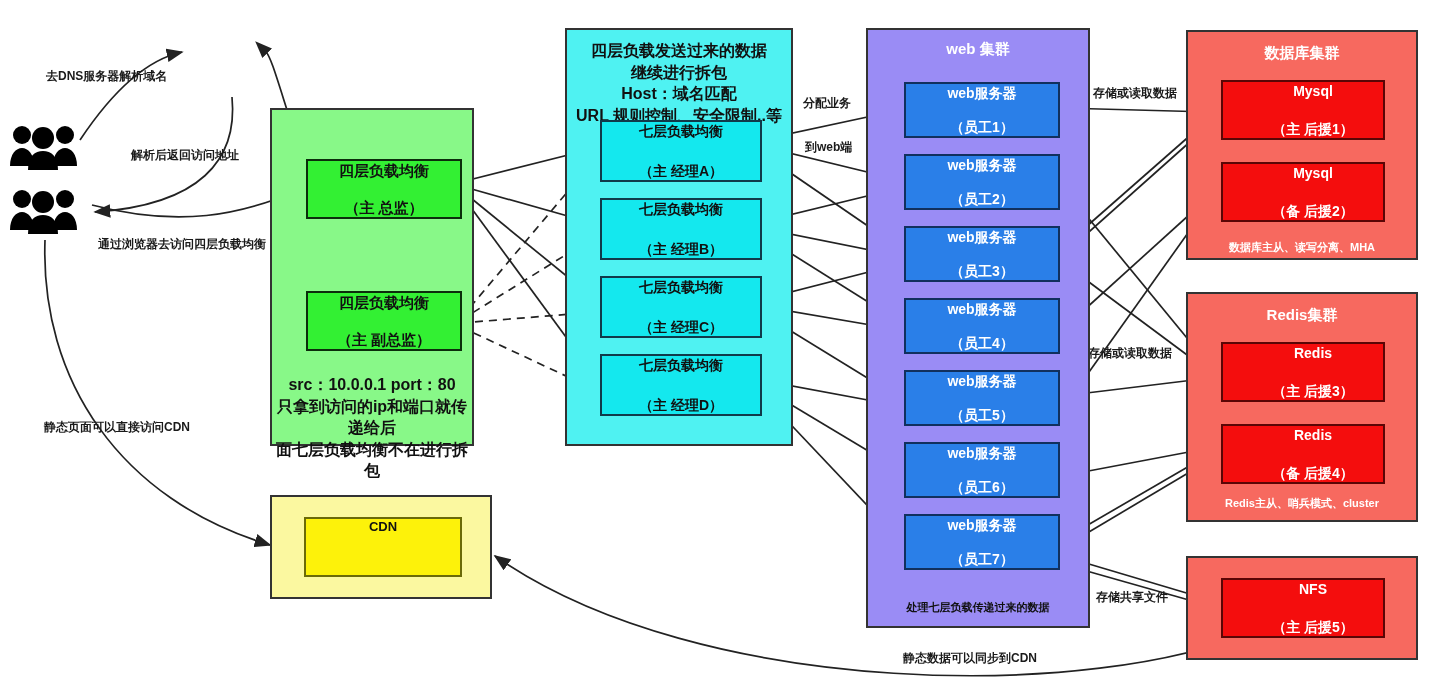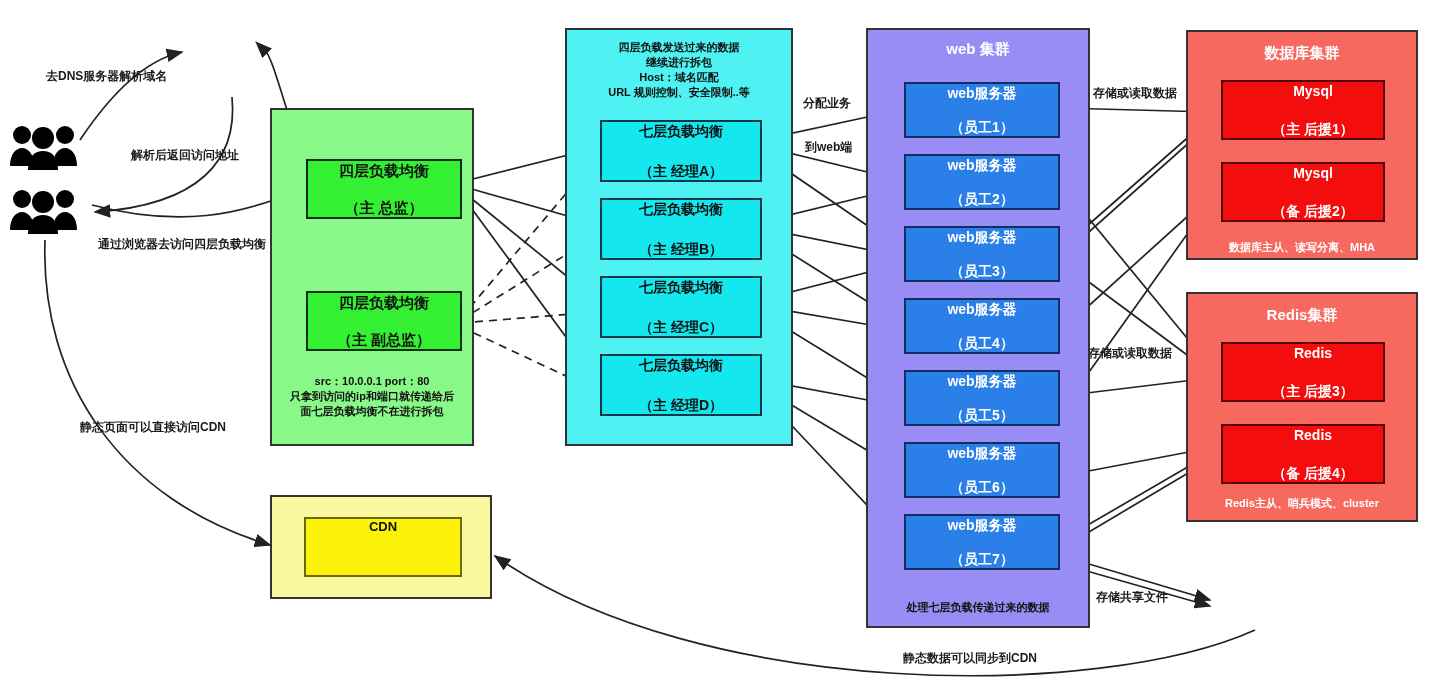--- a/index.html
+++ b/index.html
@@ -51,21 +51,21 @@
   }
   .group-caption.dark {
     color: #111111;
   }
   .group-note {
     position: absolute;
     left: 0;
     right: 0;
     text-align: center;
     font-weight: bold;
-    font-size: 11px;
+    font-size: 16px;
     color: #111111;
     line-height: 1.35;
   }
 
   
   .g-green   { background: #88f888; }
   .g-cyan    { background: #4ff2f2; }
   .g-purple  { background: #9a8cf5; }
   .g-red     { background: #f7695f; }
   .g-yellow  { background: #fbf8a0; }
@@ -244,21 +244,21 @@
         <circle cx="35" cy="16" r="11"></circle>
         <path d="M20 48 C20 34 27 29 35 29 C43 29 50 34 50 48 Z"></path>
       </g>
     </svg>
   </div>
 
 
   <div class="edge-label" style="left:46px; top:68px;">去DNS服务器解析域名</div>
   <div class="edge-label" style="left:131px; top:147px;">解析后返回访问地址</div>
   <div class="edge-label" style="left:98px; top:236px;">通过浏览器去访问四层负载均衡</div>
-  <div class="edge-label" style="left:44px; top:419px;margin-left:36px;">静态页面可以直接访问CDN</div>
+  <div class="edge-label" style="left:44px; top:419px;">静态页面可以直接访问CDN</div>
   <div class="edge-label" style="left:803px; top:95px;">分配业务</div>
   <div class="edge-label" style="left:805px; top:139px;">到web端</div>
   <div class="edge-label" style="left:1093px; top:85px;">存储或读取数据</div>
   <div class="edge-label" style="left:1088px; top:345px;">存储或读取数据</div>
   <div class="edge-label" style="left:1096px; top:589px;">存储共享文件</div>
   <div class="edge-label" style="left:903px; top:650px;">静态数据可以同步到CDN</div>
   <div class="edge-label" style="left:311px; top:253px;">主从</div>
   <div class="edge-label" style="left:360px; top:253px;">keepalive</div>
 
   <div class="group g-green" style="left:270px; top:108px; width:204px; height:338px;">
@@ -354,20 +354,26 @@
       <span>Redis</span>
       <span>（主 后援3）</span>
     </div>
     <div class="box b-red" style="left:33px; top:130px; width:164px; height:60px;">
       <span>Redis</span>
       <span>（备 后援4）</span>
     </div>
     <div class="group-caption" style="top:202px;">Redis主从、哨兵模式、cluster</div>
   </div>
 
+  <div class="group g-red" style="left:1186px; top:556px; width:232px; height:104px;">
+    <div class="box b-red" style="left:33px; top:20px; width:164px; height:60px;">
+      <span>NFS</span>
+      <span>（主 后援5）</span>
+    </div>
+  </div>
 
   <div class="group g-yellow" style="left:270px; top:495px; width:222px; height:104px;">
     <div class="box b-yellow" style="left:32px; top:20px; width:158px; height:60px;">
       <span>CDN</span>
     </div>
   </div>
 
 </div>
 
 </body></html>

